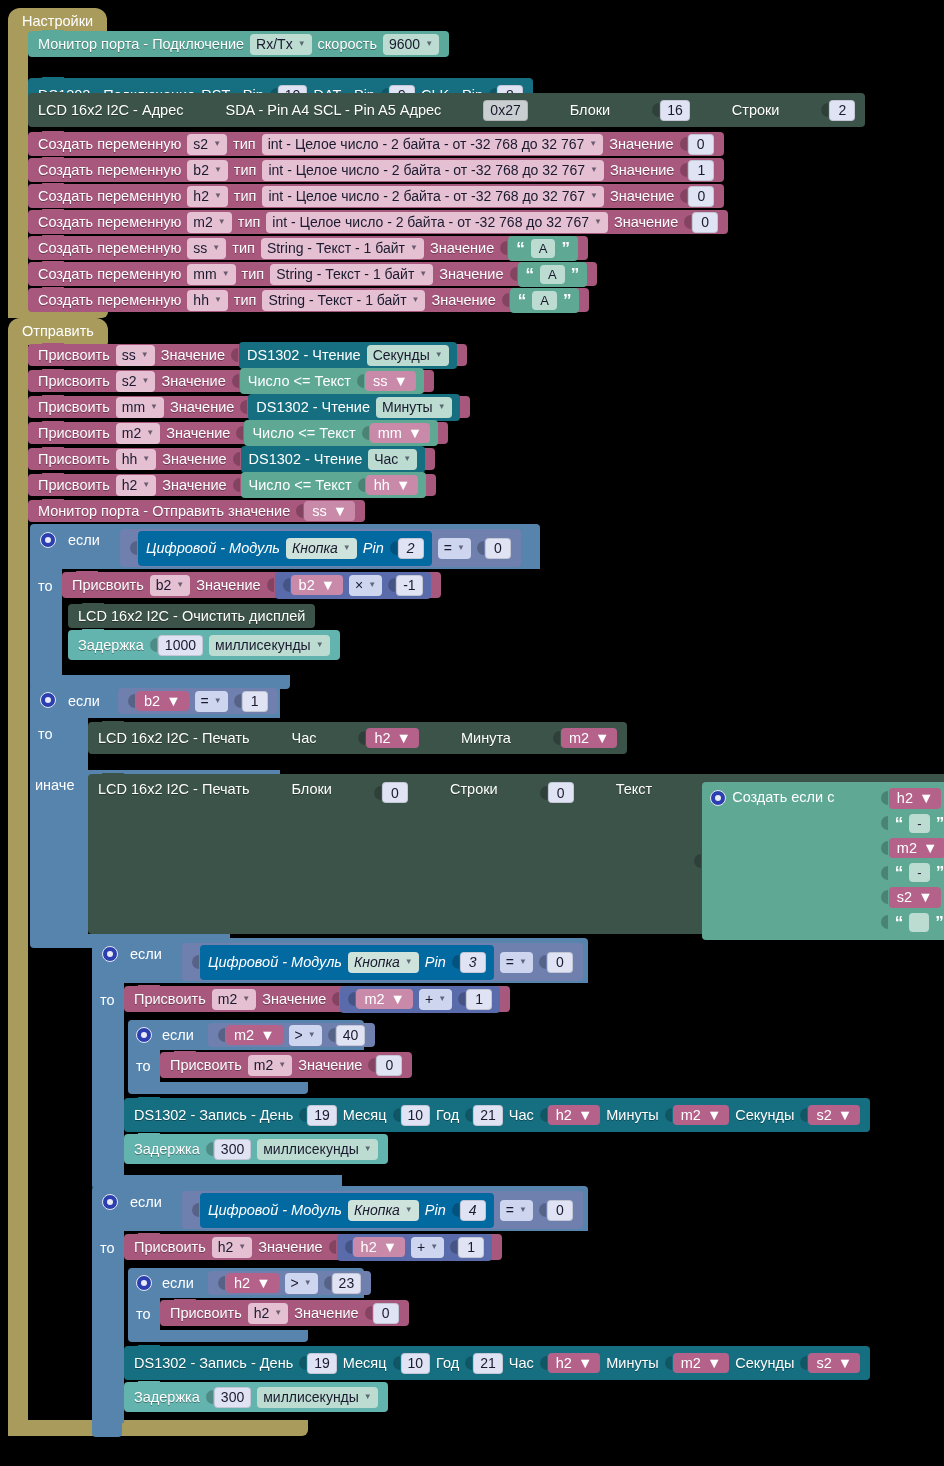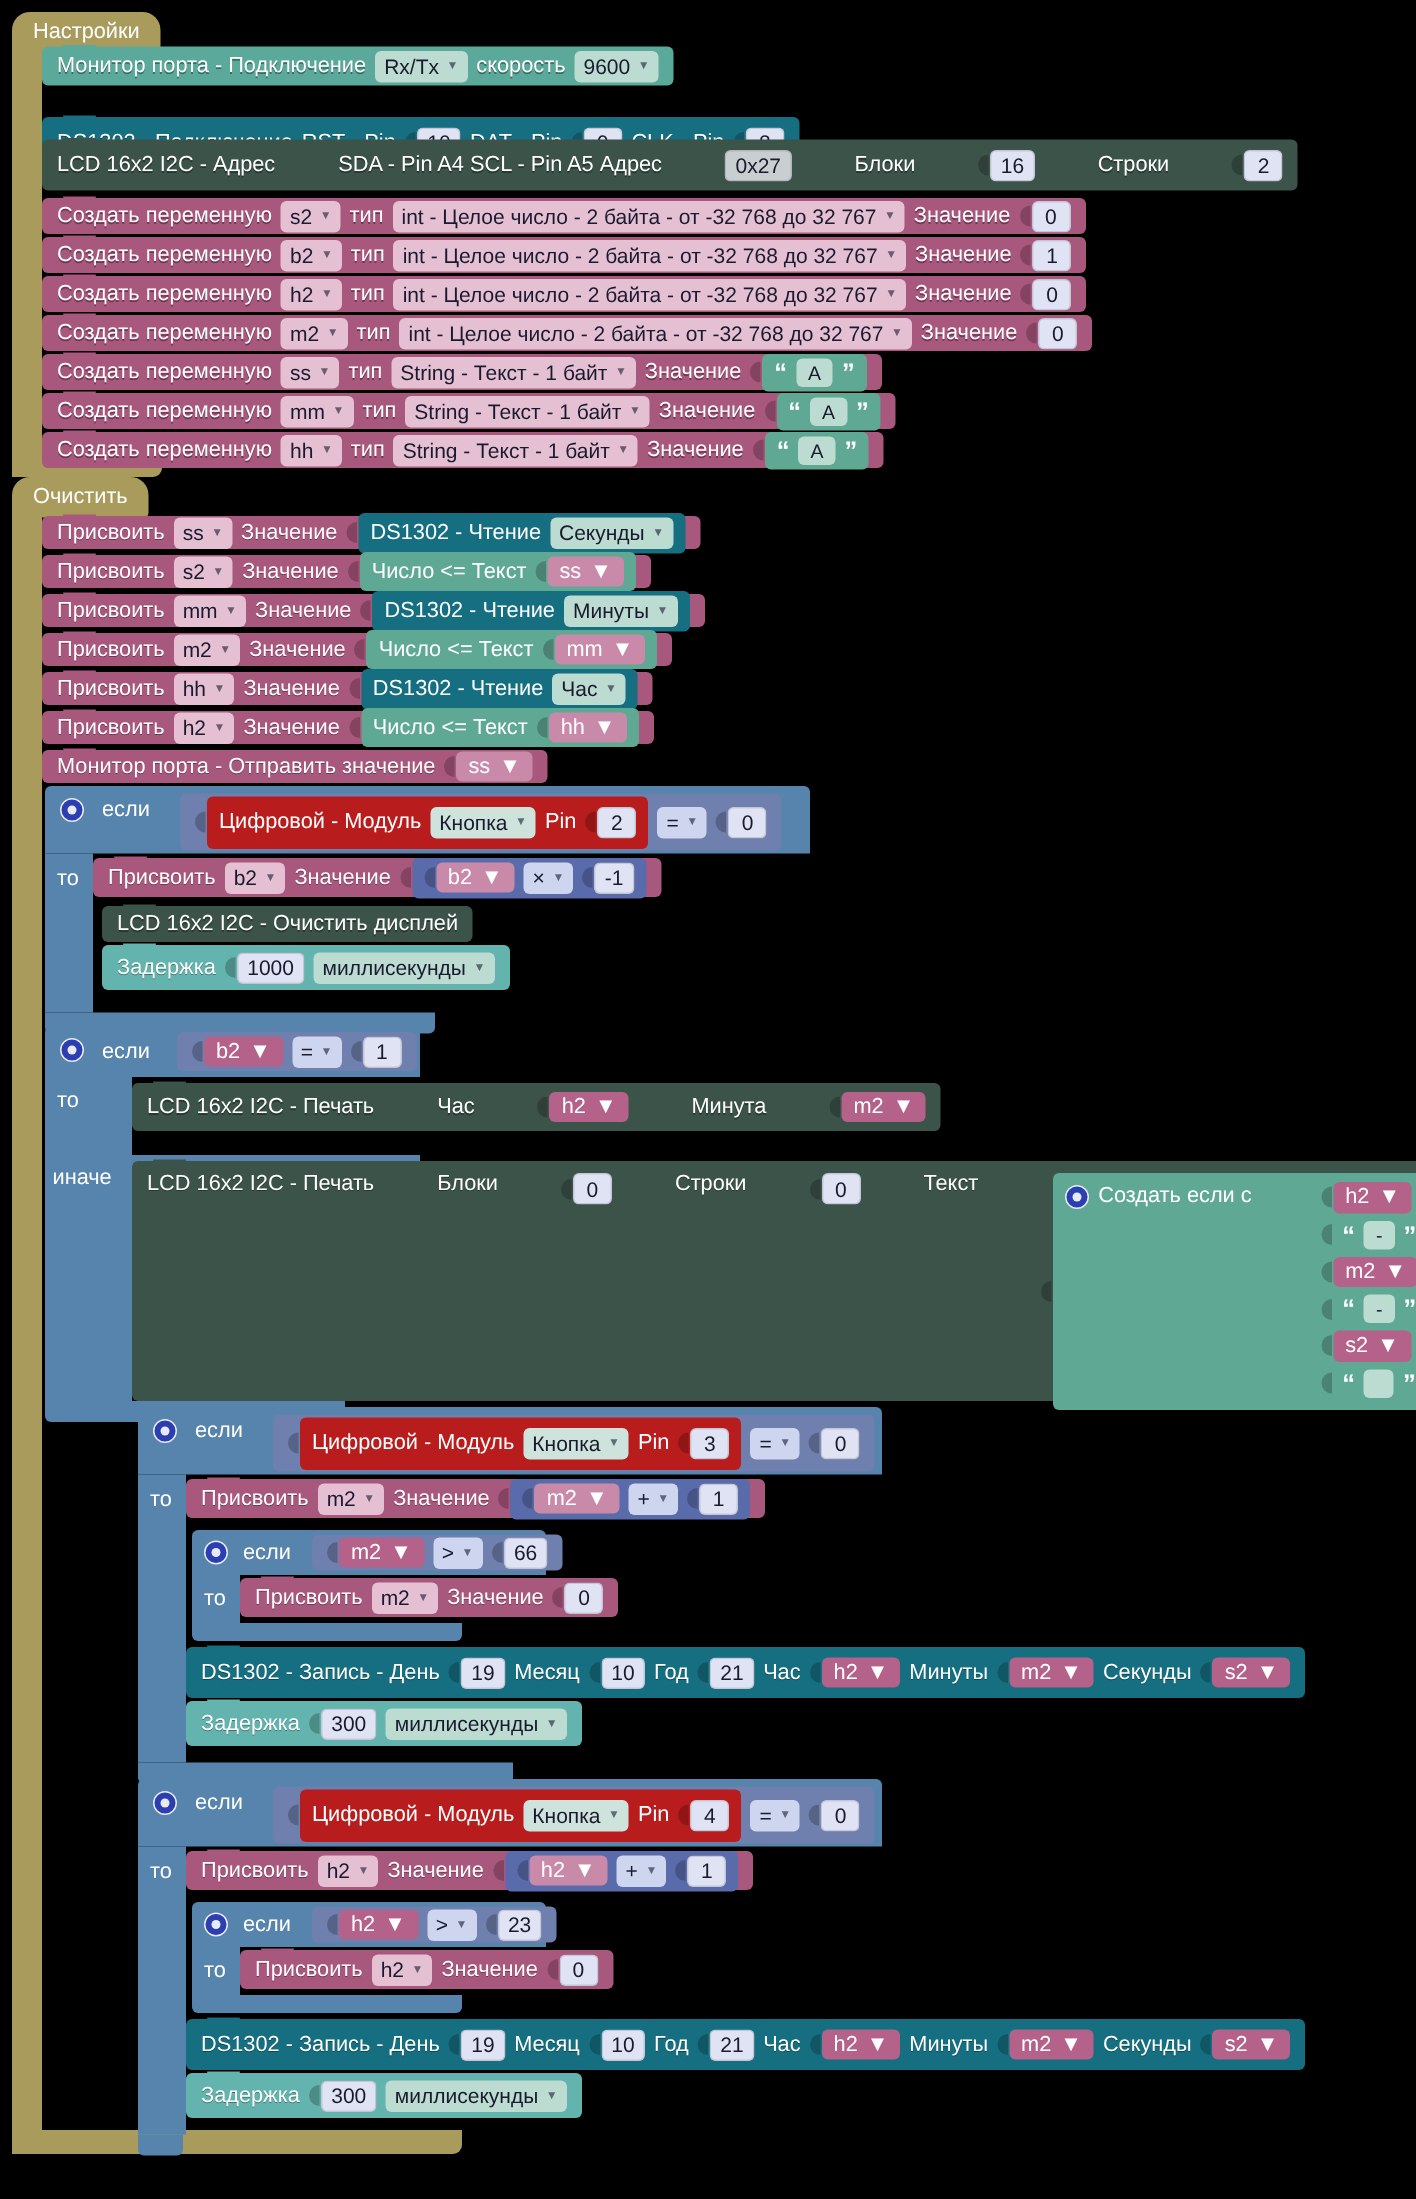--- a/index.html
+++ b/index.html
@@ -66,21 +66,21 @@
   .val {
     display:inline-flex; align-items:center; gap:6px;
     padding:3px 8px; border-radius:4px; color:#fff; font-size:14.5px;
     position:relative;
   }
   .val.var    { background:#b4628a; }
   .val.varlt  { background:#c98aaa; }
   .val.math   { background:#5a6bab; }
   .val.text   { background:#5fa894; }
   .val.ds     { background:#156f80; }
-  .val.digital{ background:#b91c1c; }
+  .val.digital{ background:#0369a1;font-style:italic; }
 
   .quote { font-size:17px; font-weight:bold; color:#fff; line-height:1; }
   .strfield { background:#bcdcd2; border-radius:4px; padding:2px 8px; min-width:20px; height:19px;
               display:inline-flex; align-items:center; justify-content:center; color:#1a1a2e; font-size:13px; }
 
   
   .gear { width:16px; height:16px; border-radius:50%;
           background:#2b3fb0; position:relative; display:inline-block; flex:0 0 auto;
           border:1.5px solid #e8eaf5; }
   .gear::after{ content:""; position:absolute; left:50%; top:50%; transform:translate(-50%,-50%);
@@ -274,21 +274,21 @@
       <span class="quote">“</span>
       <span class="strfield">A</span>
       <span class="quote">”</span>
     </span>
       </span>
   </div>
 
   <div class="hatspine" style="left:8px; top:334px; width:20px; height:1102px;"></div>
   <div class="hatspine" style="left:8px; top:1420px; width:300px; height:16px; border-radius:0 0 6px 6px;"></div>
   <div class="hat" style="left:8px; top:318px;">
-    <span>Очистить</span>
+    <span>Отправить</span>
   </div>
 
   <div class="blk stmt c-var" style="left:28px; top:344px; height:22px;">
     <span class="lbl">Присвоить</span>
     <span class="dd pinkish">
         <span>ss</span>
         <span class="caret">▼</span>
       </span>
     <span class="lbl">Значение</span>
     <span class="plug">
@@ -652,21 +652,21 @@
             <span class="val var">
               <span>m2</span>
               <span class="caret">▼</span>
             </span>
           </span>
         <span class="dd bluish">
             <span>&gt;</span>
             <span class="caret">▼</span>
           </span>
         <span class="plug">
-            <span class="num">66</span>
+            <span class="num">40</span>
           </span>
       </div>
       <div class="blk stmt c-var" style="left:32px; top:32px; height:26px;">
         <span class="lbl">Присвоить</span>
         <span class="dd pinkish">
             <span>m2</span>
             <span class="caret">▼</span>
           </span>
         <span class="lbl">Значение</span>
         <span class="plug">

